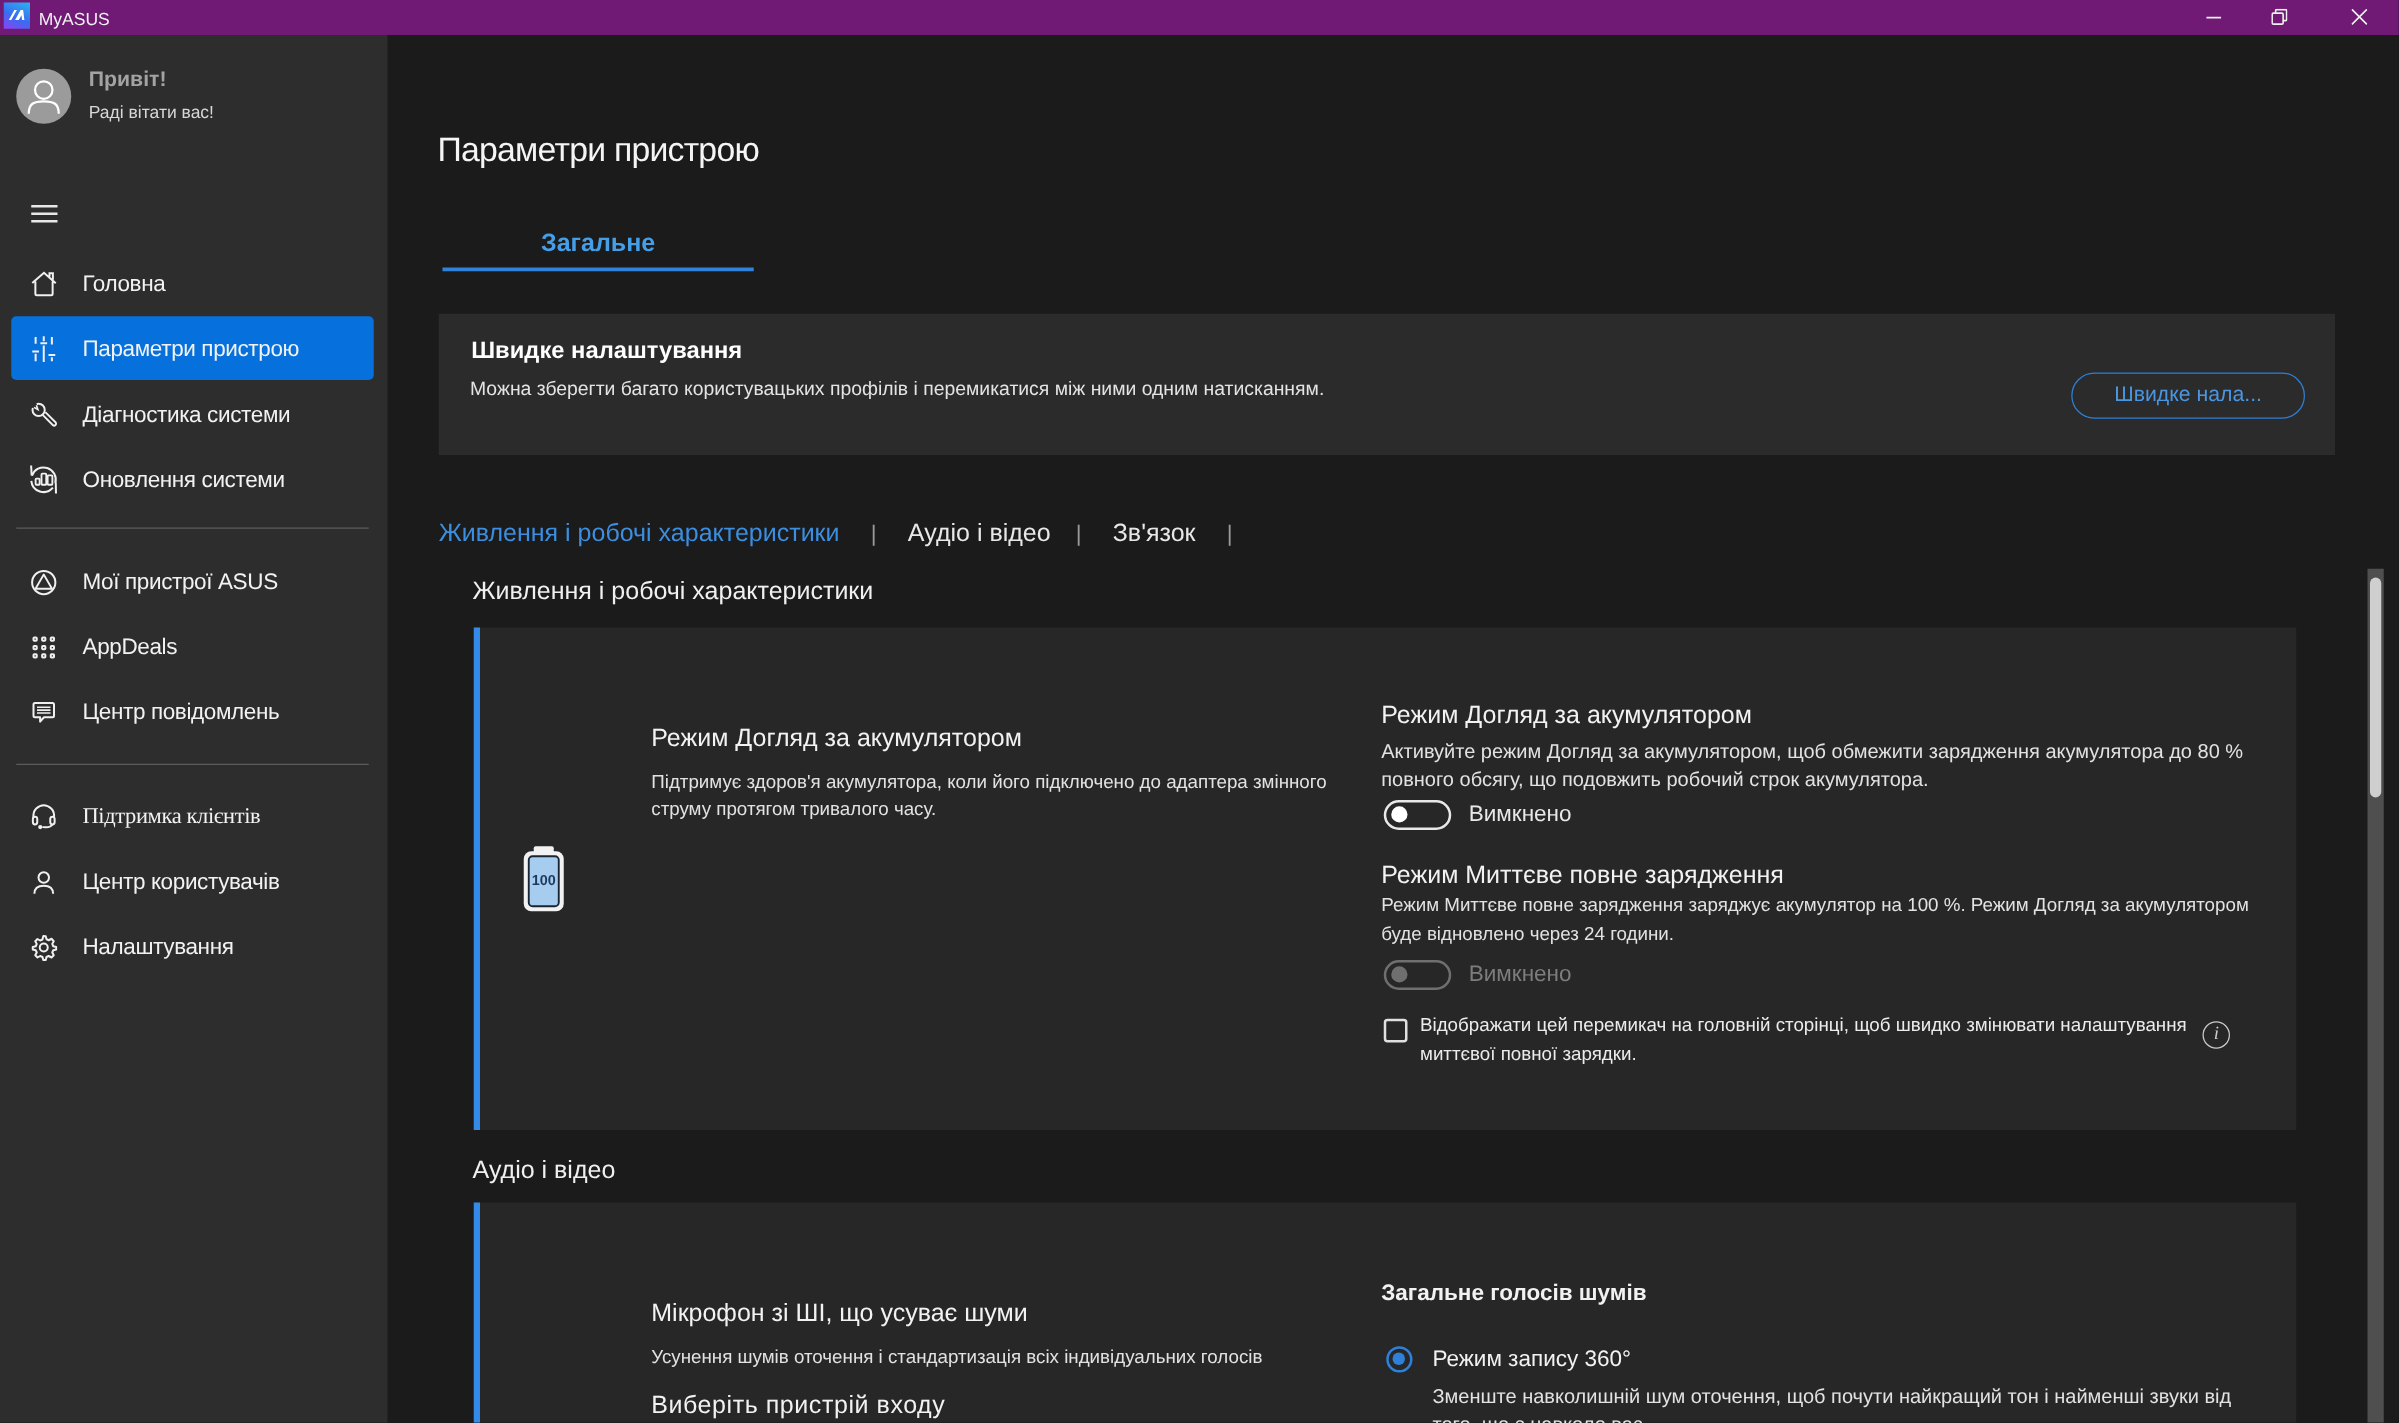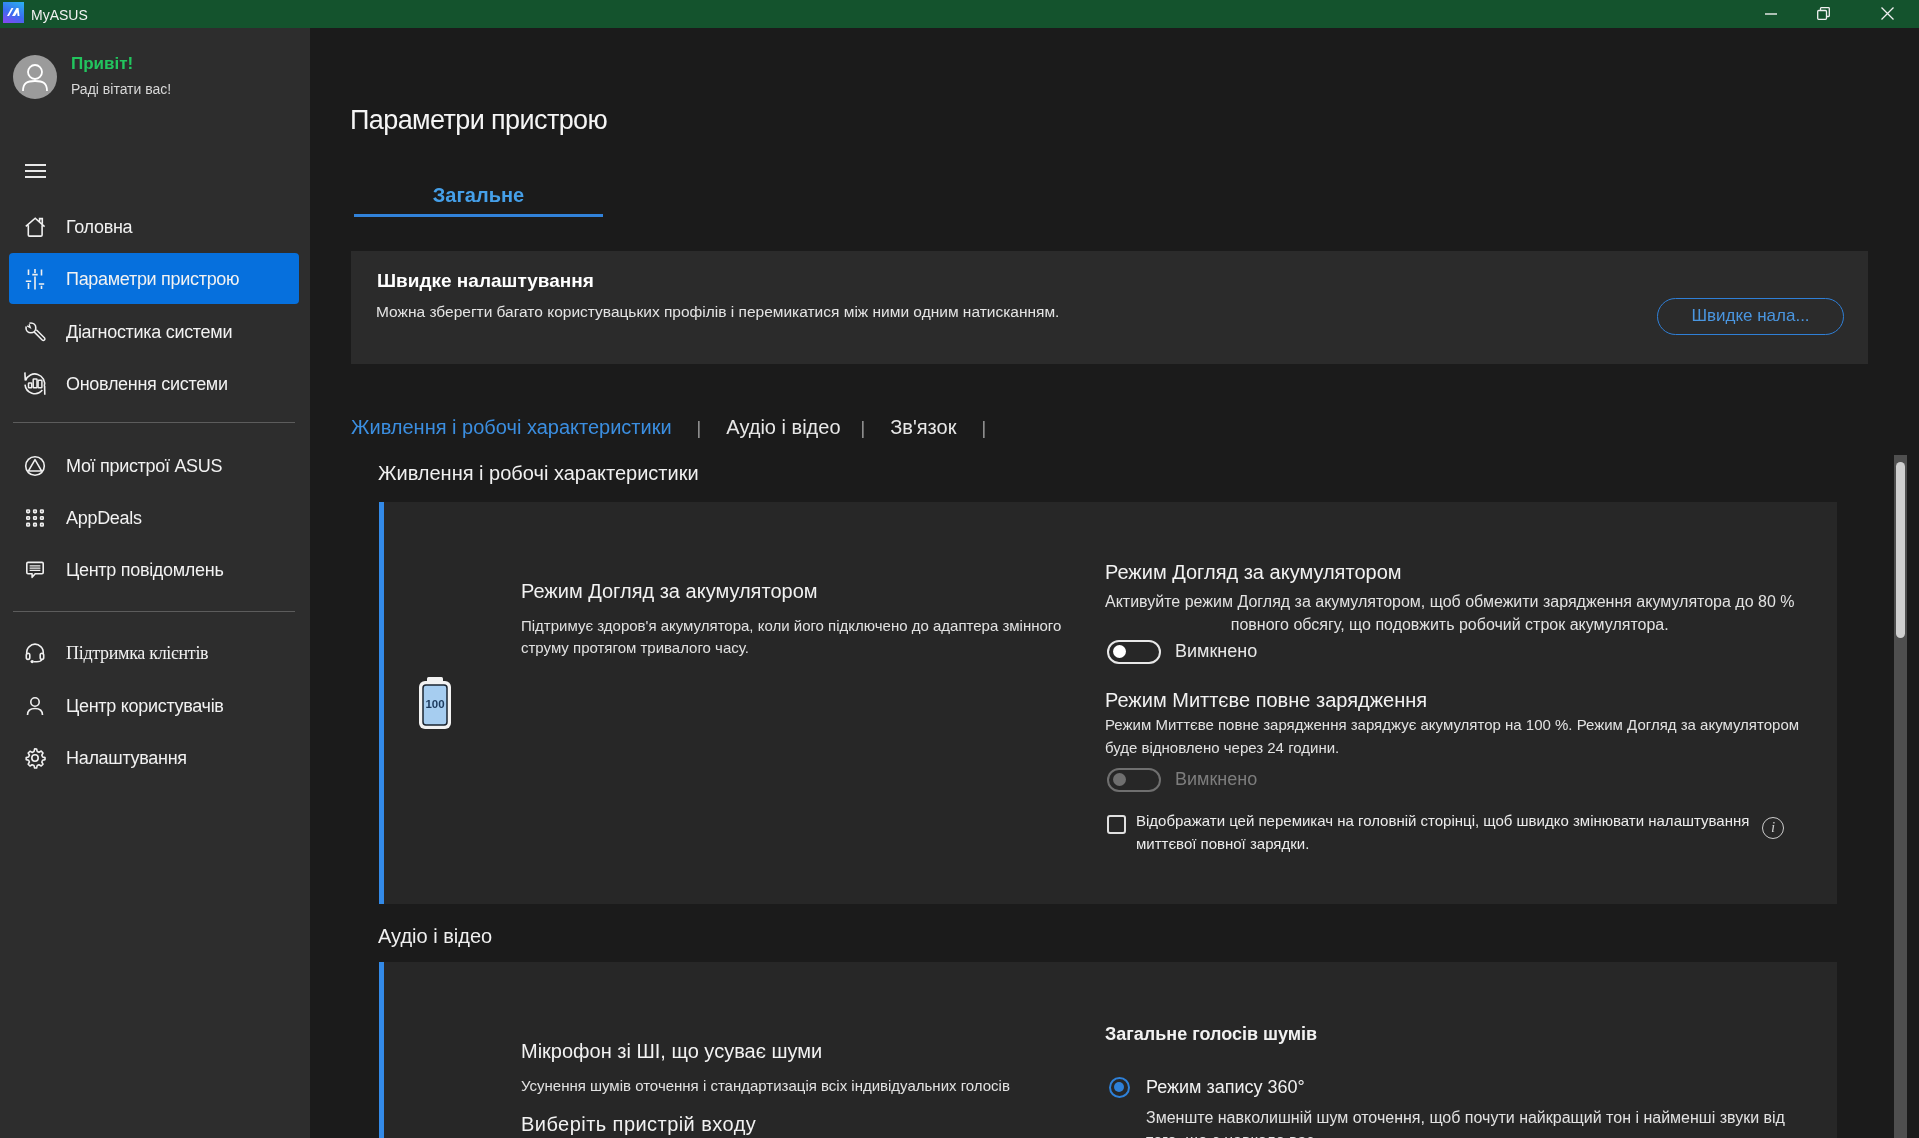--- a/index.html
+++ b/index.html
@@ -1,27 +1,27 @@
 <!DOCTYPE html>
 <html><head>
 <meta charset="utf-8">
 <style>
 * { margin:0; padding:0; box-sizing:border-box; }
 html,body { width:1919px; height:1138px; overflow:hidden; background:#1b1b1b;
   font-family:"Liberation Sans", sans-serif; }
 .abs { position:absolute; }
 
-#titlebar { position:absolute; left:0; top:0; width:1919px; height:28px; background:#14532d; }
+#titlebar { position:absolute; left:0; top:0; width:1919px; height:28px; background:#701a75; }
 #applogo { position:absolute; left:3px; top:2px; width:21px; height:21px;
   background:linear-gradient(205deg,#2bb3f0 0%,#3a6cf0 55%,#8a45f0 100%); }
 #apptitle { position:absolute; left:31px; top:7px; color:#f2f2f2; font-size:14px; }
 
 #sidebar { position:absolute; left:0; top:28px; width:310px; height:1110px; background:#2d2d2d; }
 #avatar { position:absolute; left:13px; top:27px; width:44px; height:44px; border-radius:50%; background:#9b9b9b; }
-.hello1 { position:absolute; left:71px; top:26px; color:#22c55e; font-size:17px; font-weight:bold; }
+.hello1 { position:absolute; left:71px; top:26px; color:#a3a3a3; font-size:17px; font-weight:bold; }
 .hello2 { position:absolute; left:71px; top:53px; color:#d8d8d8; font-size:14px; }
 #hamburger { position:absolute; left:25px; top:136px; width:21px; height:16px; }
 #hamburger div { height:2px; background:#e8e8e8; margin-bottom:4px; }
 .nav { position:absolute; left:0; width:310px; height:52px; color:#f2f2f2; }
 .nav .ic { position:absolute; left:24px; top:15px; width:22px; height:22px; }
 .nav .tx { position:absolute; left:66px; top:50%; transform:translateY(-50%); font-size:18px; letter-spacing:-0.3px; white-space:nowrap; }
 .nav.sel { background:#0670dd; border-radius:4px; left:9px; width:290px; height:51px; }
 .nav.sel .ic { left:15px; }
 .nav.sel .tx { left:57px; }
 .sep { position:absolute; left:13px; width:282px; height:1px; background:#5c5c5c; }
@@ -74,21 +74,21 @@
   <div class="card" id="card1">
     <svg class="abs" style="left:33px; top:174px;" width="36" height="54" viewBox="0 0 36 54">
       <rect x="10" y="1" width="16" height="6" rx="1.5" fill="#f2f2f2"></rect>
       <rect x="2" y="5" width="32" height="48" rx="6" fill="#f2f2f2"></rect>
       <rect x="6" y="9" width="24" height="40" rx="3" fill="#a6cdf0" stroke="#1a2430" stroke-width="1.5"></rect>
       <text x="18" y="32" font-size="11.5" font-weight="bold" fill="#1c3a5e" text-anchor="middle" font-family="Liberation Sans">100</text>
     </svg>
     <div class="ltit" style="left:137px; top:78px;">Режим Догляд за акумулятором</div>
     <div class="ldesc" style="left:137px; top:113px;">Підтримує здоров'я акумулятора, коли його підключено до адаптера змінного<br>струму протягом тривалого часу.</div>
     <div class="rtit" style="top:59px;">Режим Догляд за акумулятором</div>
-    <div class="rdesc" style="top:88px;text-align:center;">Активуйте режим Догляд за акумулятором, щоб обмежити зарядження акумулятора до 80 %<br>повного обсягу, що подовжить робочий строк акумулятора.</div>
+    <div class="rdesc" style="top:88px;">Активуйте режим Догляд за акумулятором, щоб обмежити зарядження акумулятора до 80 %<br>повного обсягу, що подовжить робочий строк акумулятора.</div>
     <div class="toggle" style="left:723px; top:138px;">
         <div class="knob"></div>
       </div>
     <div class="tlabel" style="left:791px; top:139px;">Вимкнено</div>
     <div class="rtit" style="top:187px;">Режим Миттєве повне зарядження</div>
     <div class="rdesc" style="top:211px; font-size:15px;">Режим Миттєве повне зарядження заряджує акумулятор на 100 %. Режим Догляд за акумулятором<br>буде відновлено через 24 години.</div>
     <div class="toggle dis" style="left:723px; top:266px;">
         <div class="knob"></div>
       </div>
     <div class="tlabel dis" style="left:791px; top:267px;">Вимкнено</div>

